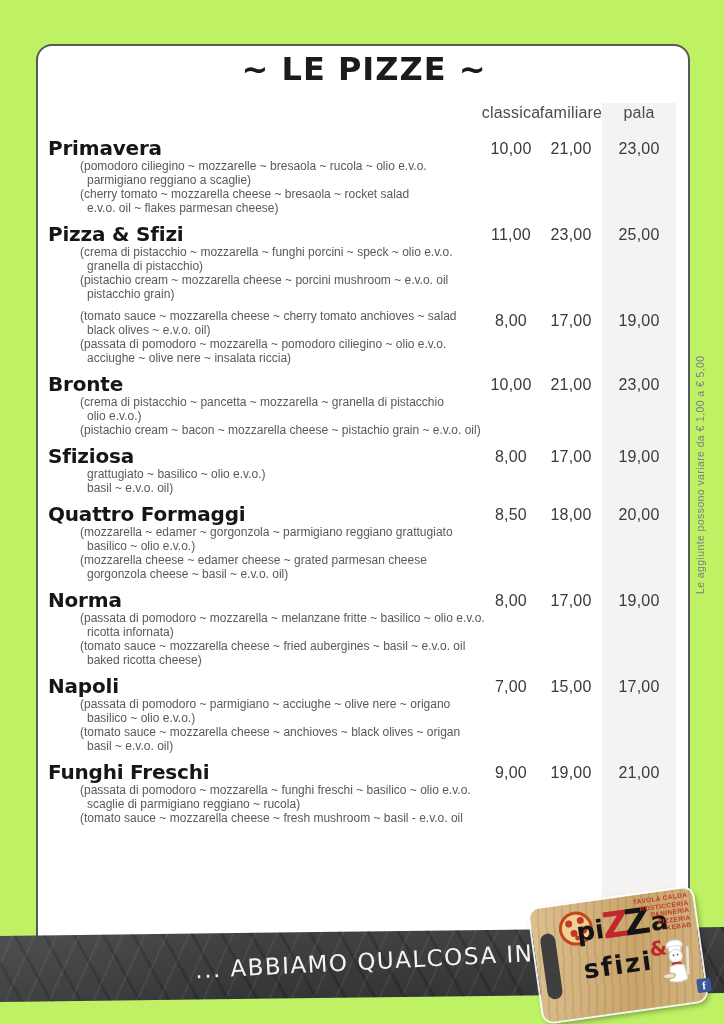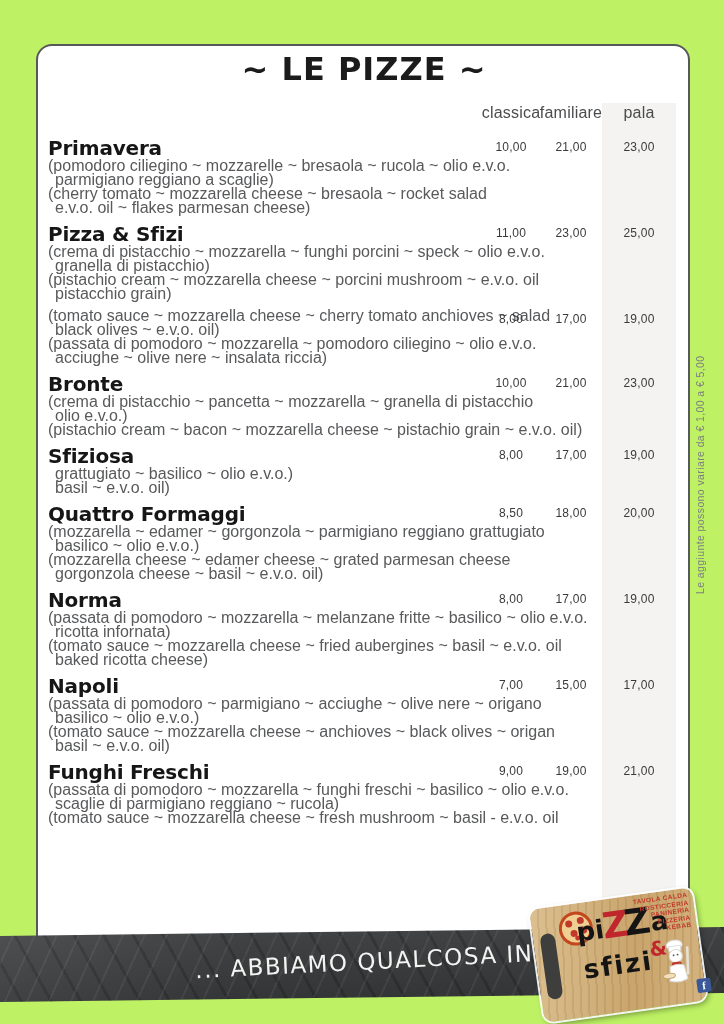--- a/index.html
+++ b/index.html
@@ -24,24 +24,24 @@
                font-size:16px; color:#4b4c4e; letter-spacing:0.2px; }
   .col-classica  { left:466px; }
   .col-familiare { left:526px; }
   .col-pala      { left:594px; }
 
   
   .menu { position:absolute; left:48px; top:137px; width:628px; }
   .item { position:relative; margin-bottom:8px; }
   .item-name { font-family:"DejaVu Sans", sans-serif; font-weight:900; font-size:20px;
                line-height:22px; color:#161616; letter-spacing:-0.2px; }
-  .desc { font-size:16px; line-height:14px; color:#58595b; white-space:nowrap; }
+  .desc { font-size:12px; line-height:14px; color:#58595b; white-space:nowrap;margin-left:32px; }
   .desc .cont { padding-left:7px; }
   .price { position:absolute; top:3px; width:70px; text-align:center;
-           font-size:12px; color:#3a3a3c; letter-spacing:0.2px; }
+           font-size:16px; color:#3a3a3c; letter-spacing:0.2px; }
   .price-c1 { left:428px; }
   .price-c2 { left:488px; }
   .price-c3 { left:556px; }
 
   
   .side-note { position:absolute; left:694px; top:305px; height:340px;
                writing-mode:vertical-rl; transform:rotate(180deg);
                font-size:10.5px; color:#7e7f81; letter-spacing:0.4px; text-align:center; }
 
   

